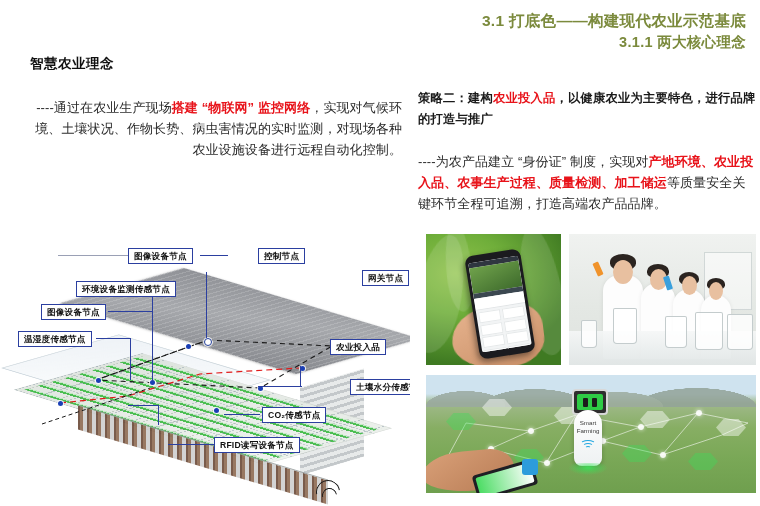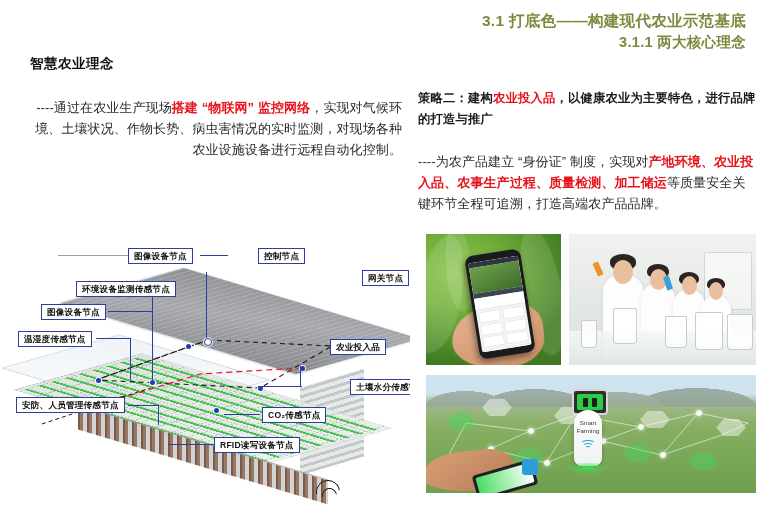--- a/index.html
+++ b/index.html
@@ -378,21 +378,20 @@
     <div class="leader h" style="left:330px;top:118px;width:44px;"></div>
     <div class="leader v" style="left:300px;top:138px;height:20px;"></div>
     <div class="leader h" style="left:258px;top:158px;width:44px;"></div>
     <div class="leader h" style="left:224px;top:186px;width:36px;"></div>
     <div class="leader h" style="left:168px;top:216px;width:46px;"></div>
 
     <div class="lbl" style="left:128px;top:20px;">图像设备节点</div>
     <div class="lbl" style="left:76px;top:53px;">环境设备监测传感节点</div>
     <div class="lbl" style="left:41px;top:76px;">图像设备节点</div>
     <div class="lbl" style="left:18px;top:103px;">温湿度传感节点</div>
-    <div class="lbl" style="left:16px;top:169px;">安防、人员管理传感节点</div>
 
     <div class="lbl" style="left:258px;top:20px;">控制节点</div>
     <div class="lbl" style="left:362px;top:42px;">网关节点</div>
     <div class="lbl" style="left:330px;top:111px;">农业投入品</div>
     <div class="lbl" style="left:302px;top:151px;margin-left:48px;">土壤水分传感节点</div>
     <div class="lbl" style="left:262px;top:179px;">CO₂传感节点</div>
     <div class="lbl" style="left:214px;top:209px;">RFID读写设备节点</div>
 
   </div>
 

